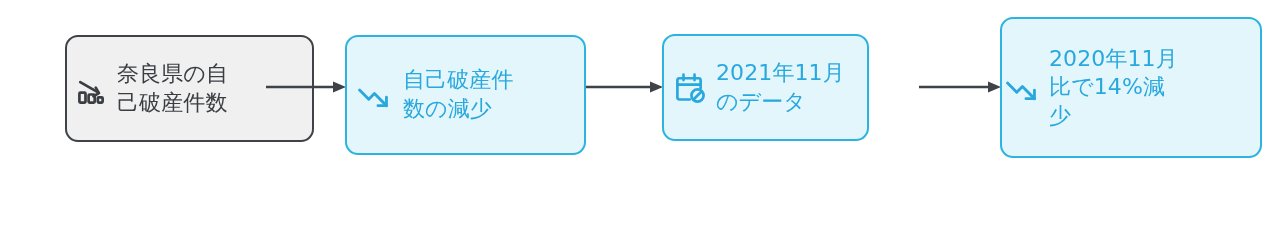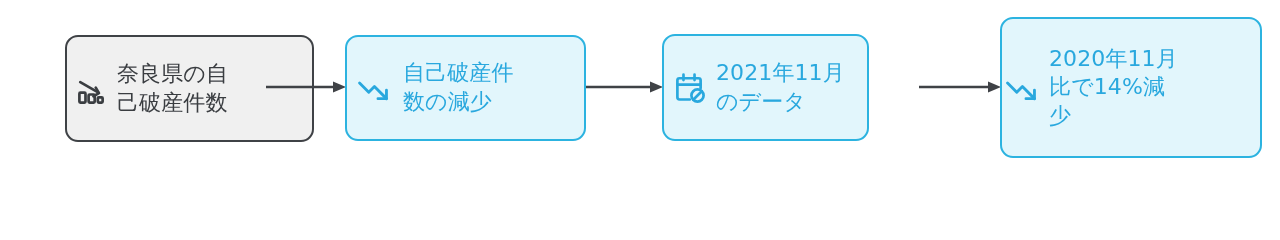--- a/index.html
+++ b/index.html
@@ -59,21 +59,21 @@
     letter-spacing: 0.1px;
     white-space: pre-line;
     font-weight: 400;
   }
 
   .node.gray .node-label { color: #3a3d41; }
   .node.cyan .node-label { color: #29a8de; }
 
   
   #node-1 { left: 17px;   top: 35px;  width: 249px; height: 107px; }
-  #node-2 { left: 345px;  top: 35px;  width: 241px; height: 106px; }
+  #node-2 { left: 345px;  top: 35px;  width: 241px; height: 120px; }
   #node-3 { left: 662px;  top: 34px;  width: 207px; height: 107px; }
   #node-4 { left: 1000px; top: 17px;  width: 262px; height: 141px;
             align-items: center; padding-left: 2px; }
 
   #node-2 .node-label { margin-left: 6px; }
   #node-3 .node-label { margin-left: 2px; }
   #node-4 .node-label { margin-left: 4px; }
 
   
   .connector {

